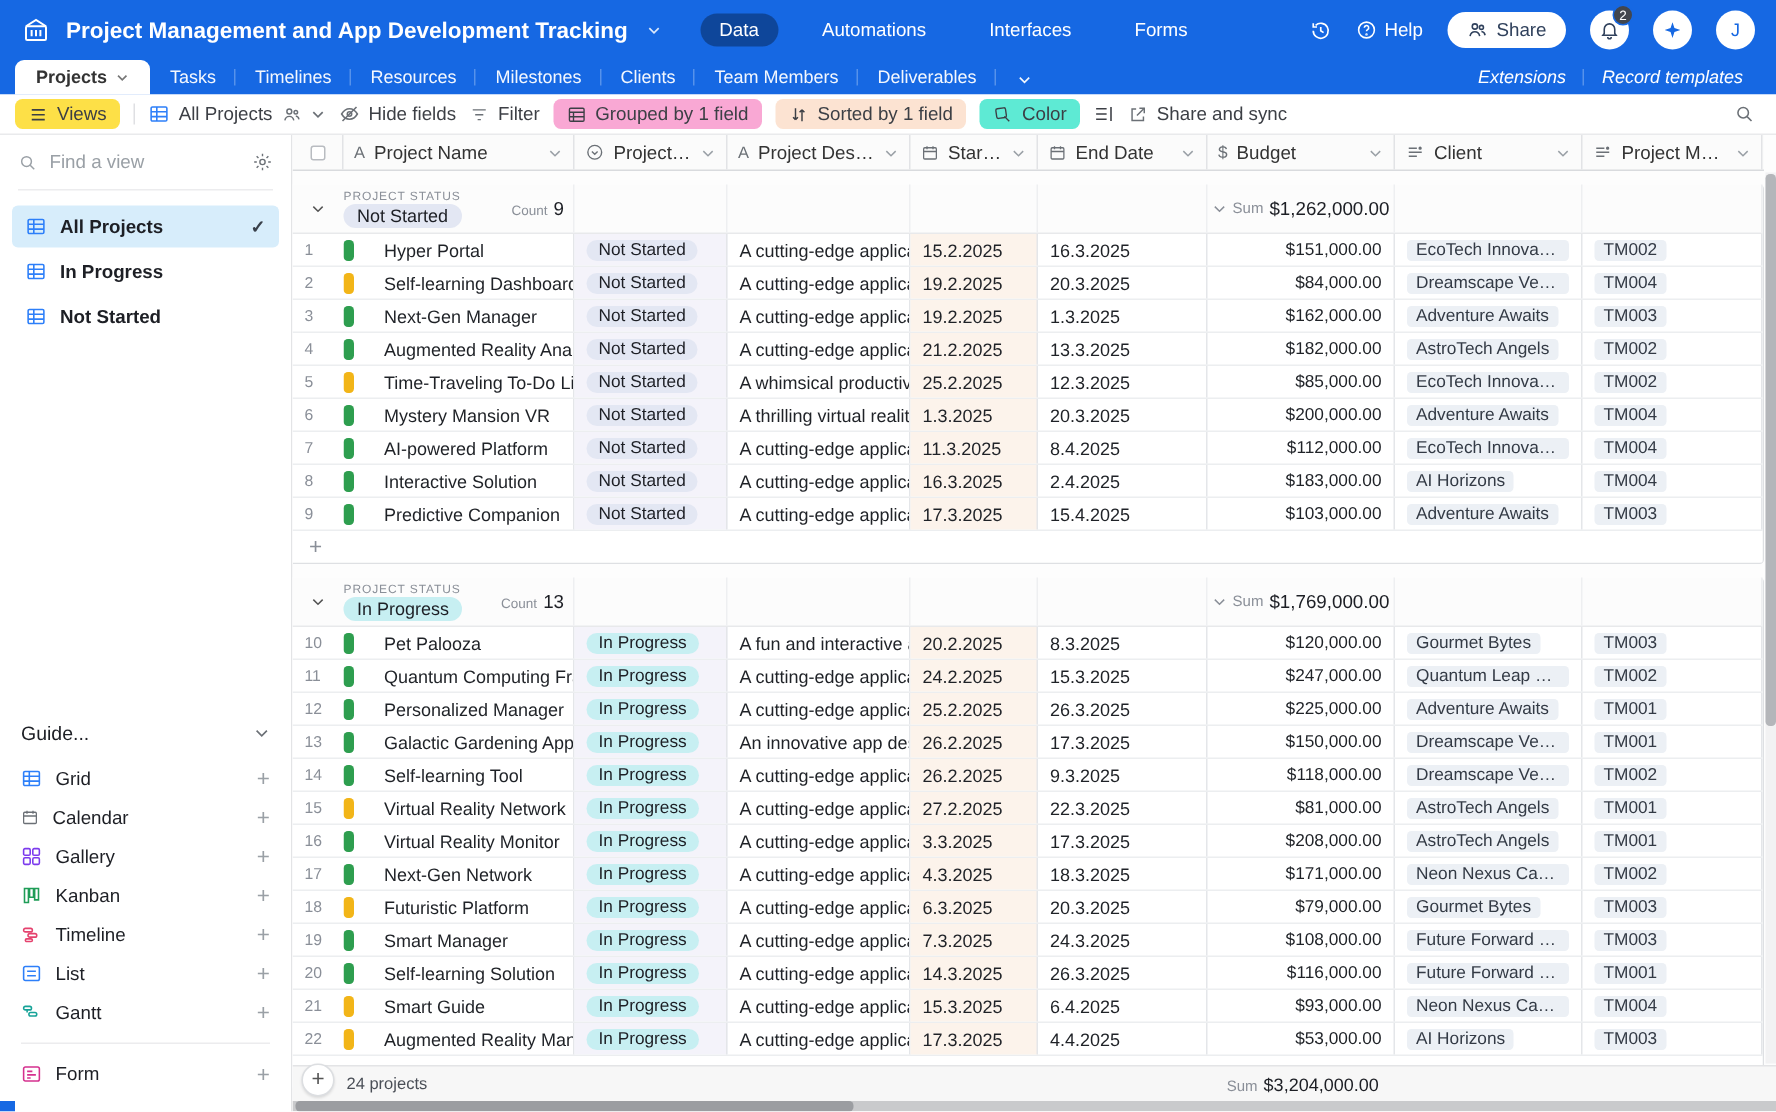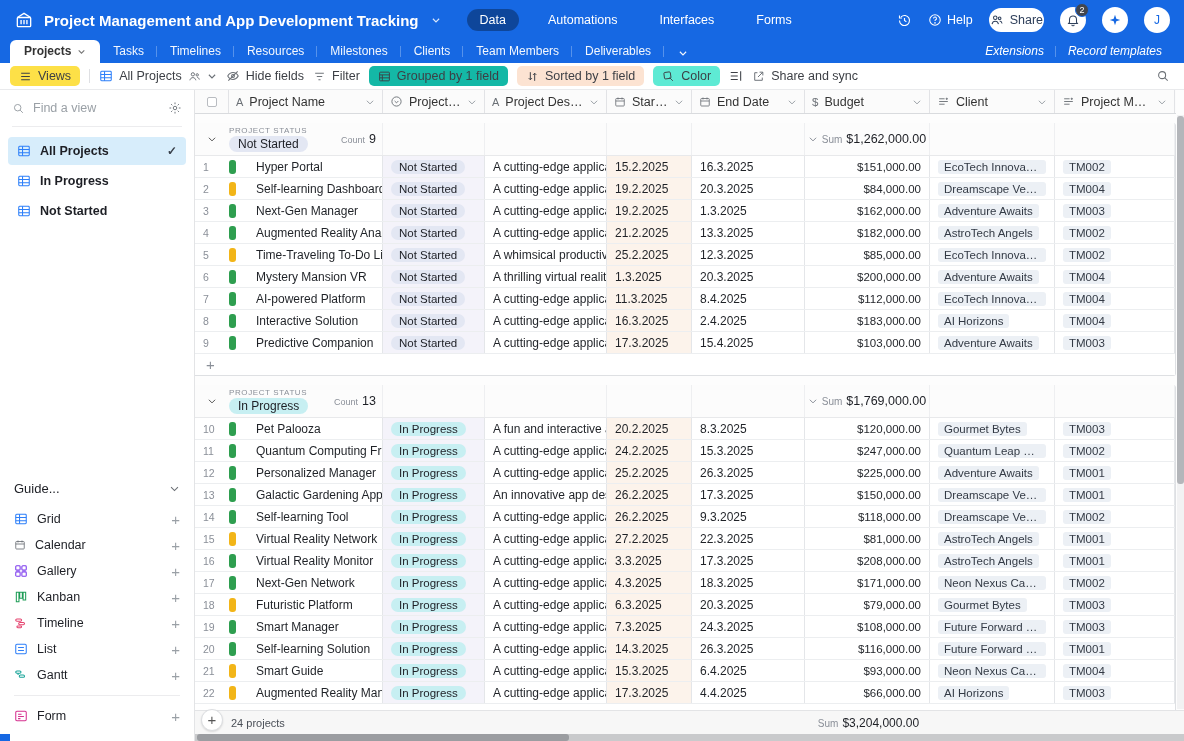--- a/index.html
+++ b/index.html
@@ -10,42 +10,42 @@
   
   .hdr { height:40px; background:#1668E3; display:flex; align-items:center; padding:0 14px; gap:10px; }
   .logo { color:#fff; }
   .title { color:#fff; font-weight:700; font-size:15px; white-space:nowrap;text-align:right; }
   .title-chev { color:rgba(255,255,255,.85); margin-left:2px; }
   .nav { display:flex; margin-left:16px; gap:16px; align-items:center; }
   .nav-pill { color:#fff; font-size:12.5px; padding:4px 13px; border-radius:13px; cursor:pointer; white-space:nowrap; }
   .nav-pill.active { background:rgba(0,0,0,.32); }
   .hdr-right { margin-left:auto; display:flex; align-items:center; gap:16px; color:#fff; }
   .hdr-ico { display:flex; align-items:center; gap:5px; font-size:12.5px; }
-  .share-btn { background:#fff; color:#30415c; border-radius:14px; padding:5px 1px; font-size:12.5px; display:flex; gap:6px; align-items:center; font-weight:500; }
+  .share-btn { background:#fff; color:#30415c; border-radius:14px; padding:5px 13px; font-size:12.5px; display:flex; gap:6px; align-items:center; font-weight:500; }
   .circle-btn { width:26px; height:26px; background:#fff; border-radius:50%; display:flex; align-items:center; justify-content:center; color:#30415c; position:relative; }
   .badge { position:absolute; top:-4px; right:-3px; background:#42464e; color:#fff; border-radius:50%; min-width:14px; height:14px; font-size:9px; display:flex; align-items:center; justify-content:center; border:1px solid #1668E3; }
   .avatar { width:26px; height:26px; background:#fff; border-radius:50%; display:flex; align-items:center; justify-content:center; color:#1668E3; font-size:12px; font-weight:400; }
 
   
   .tabstrip { height:23px; background:#1668E3; display:flex; align-items:flex-end; padding-left:10px; }
   .table-tab { color:rgba(255,255,255,.95); font-size:12px; padding:4px 13px 5px; white-space:nowrap; position:relative; }
   .table-tab:not(.active):after { content:""; position:absolute; right:0; top:6px; bottom:6px; width:1px; background:rgba(255,255,255,.28); }
   .table-tab.active { background:#fff; border-radius:6px 6px 0 0; color:#333; font-weight:700; display:flex; align-items:center; gap:6px; padding:4px 14px 5px; }
   .table-tab.active .chev { color:#777; }
   .tab-more { color:rgba(255,255,255,.95); padding:4px 14px 5px; }
   .strip-right { margin-left:auto; display:flex; align-items:center; color:#fff; font-size:12px; padding-right:10px; }
   .strip-right .sr-item { padding:4px 12px 5px; position:relative;font-style:italic; }
   .strip-right .sr-item:first-child:after { content:""; position:absolute; right:0; top:6px; bottom:6px; width:1px; background:rgba(255,255,255,.28); }
 
   
   .toolbar { height:27px; display:flex; align-items:center; gap:9px; padding:0 10px; border-bottom:1px solid #e9eaec; font-size:12.5px; color:#3c3f45; background:#fff; }
   .tb-item { display:flex; align-items:center; gap:6px; white-space:nowrap; cursor:pointer; }
   .tb-pill { display:flex; align-items:center; gap:6px; padding:3px 9px; border-radius:5px; white-space:nowrap; cursor:pointer; }
   .views-pill { background:#fde047; font-weight:500; }
-  .grp-pill { background:#14b8a6; }
+  .grp-pill { background:#f9a8d4; }
   .srt-pill { background:#fce3d2; }
   .clr-pill { background:#5eead4; }
   .tb-div { width:1px; height:14px; background:#dfe0e3; }
   .tb-right { margin-left:auto; display:flex; align-items:center; color:#6b7076; padding-right:4px; }
   .ico { color:#6b7076; display:flex; align-items:center; }
 
   
   .layout { display:flex; height:651px; }
   .sidebar { width:195px; border-right:1px solid #e3e4e6; display:flex; flex-direction:column; background:#fff; }
   .find-row { height:37px; display:flex; align-items:center; gap:8px; margin:0 12px; border-bottom:1px solid #ececee; color:#9aa0a6; }
@@ -1060,21 +1060,21 @@
             <div class="cell c-name">
               <span class="chip" style="background: rgb(242, 181, 24);"></span>
               <span>Augmented Reality Manager</span>
             </div>
             <div class="cell c-status">
               <span class="s-pill" style="background: rgb(199, 239, 242);">In Progress</span>
             </div>
             <div class="cell c-desc">A cutting-edge applicatio...</div>
             <div class="cell c-start">17.3.2025</div>
             <div class="cell c-end">4.4.2025</div>
-            <div class="cell c-budget">$66,000.00</div>
+            <div class="cell c-budget">$53,000.00</div>
             <div class="cell c-client">
               <span class="tag">AI Horizons</span>
             </div>
             <div class="cell c-pm">
               <span class="tag">TM003</span>
             </div>
           </div>
           <div class="add-row">+</div>
         </div>
       </div>

